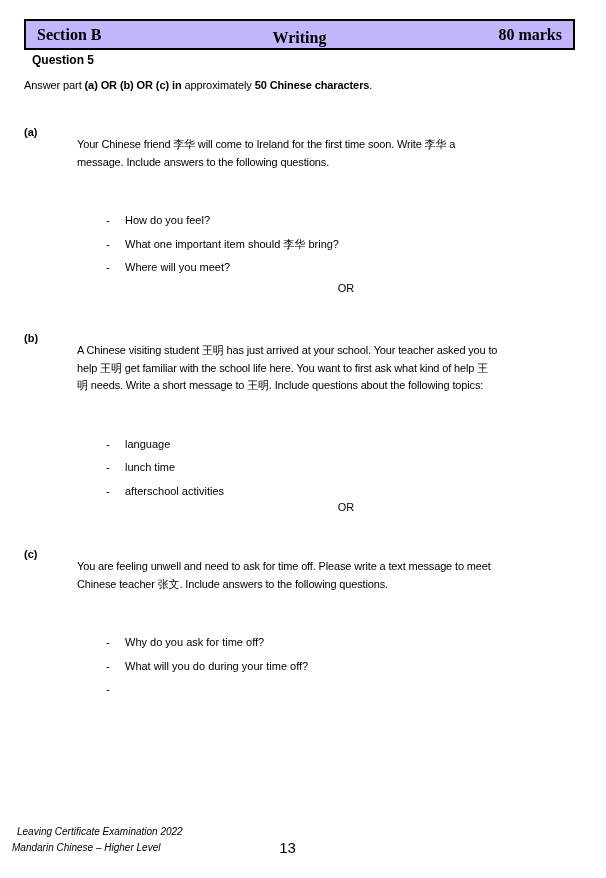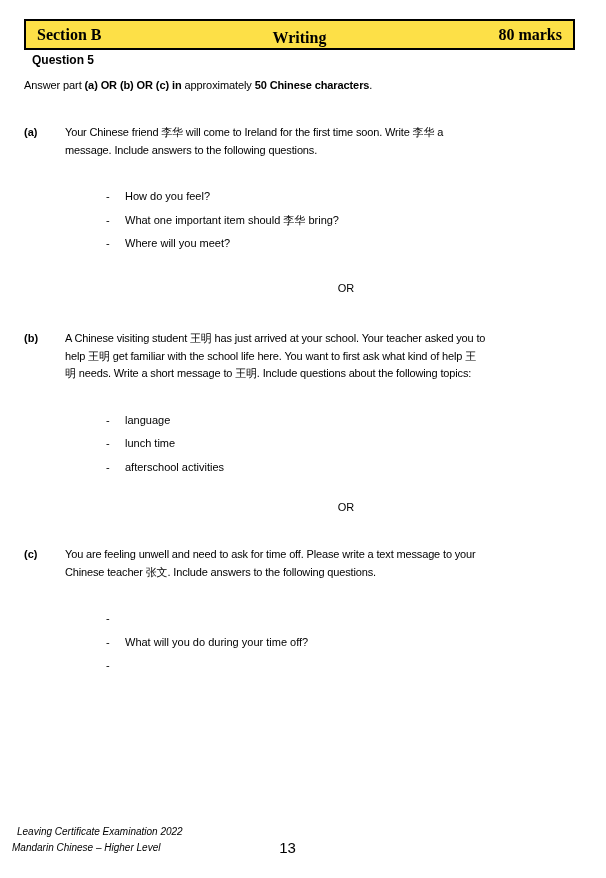--- a/index.html
+++ b/index.html
@@ -13,21 +13,21 @@
     font-size: 11px;
     overflow: hidden;
   }
   .header-box {
     position: absolute;
     left: 24px;
     top: 19px;
     width: 551px;
     height: 31px;
     box-sizing: border-box;
-    background: #fde047;
+    background: #c4b5fd;
     border: 2px solid #000;
     display: flex;
     align-items: center;
     padding: 0 11px;
     font-family: "Liberation Serif", serif;
     font-weight: bold;
     font-size: 16px;
   }
   .header-box .h-left   { flex: 1; text-align: left; }
   .header-box .h-center { flex: 1; text-align: center; margin-top: 7px; }
@@ -52,21 +52,21 @@
   .part-b { top: 330px; }
   .part-c { top: 546px; }
   .part-head { display: flex; }
   .part-label {
     flex: none;
     width: 41px;
     font-weight: bold;
     line-height: 17.5px;
   }
   .part-body {
-    margin: 0;
+    margin: 12px;
     flex: none;
     width: 516px;
     white-space: pre-line;
     line-height: 17.5px;
     letter-spacing: -0.15px;
   }
   .bullets {
     list-style: none;
     margin: 29px 0 0 82px;
     padding: 0;
@@ -169,26 +169,27 @@
           <span>afterschool activities</span>
         </li>
     </ul>
   </div>
 
   <div class="or-sep or-2">OR</div>
 
   <div class="part part-c">
     <div class="part-head">
       <span class="part-label">(c)</span>
-      <p class="part-body">You are feeling unwell and need to ask for time off. Please write a text message to your
+      <p class="part-body">You are feeling unwell and need to ask for time off. Please write a text message to meet
 Chinese teacher 张文. Include answers to the following questions.</p>
     </div>
     <ul class="bullets">
       <li>
           <span class="dash">-</span>
+          <span>Why do you ask for time off?</span>
         </li>
       <li>
           <span class="dash">-</span>
           <span>What will you do during your time off?</span>
         </li>
       <li>
           <span class="dash">-</span>
         </li>
     </ul>
   </div>

